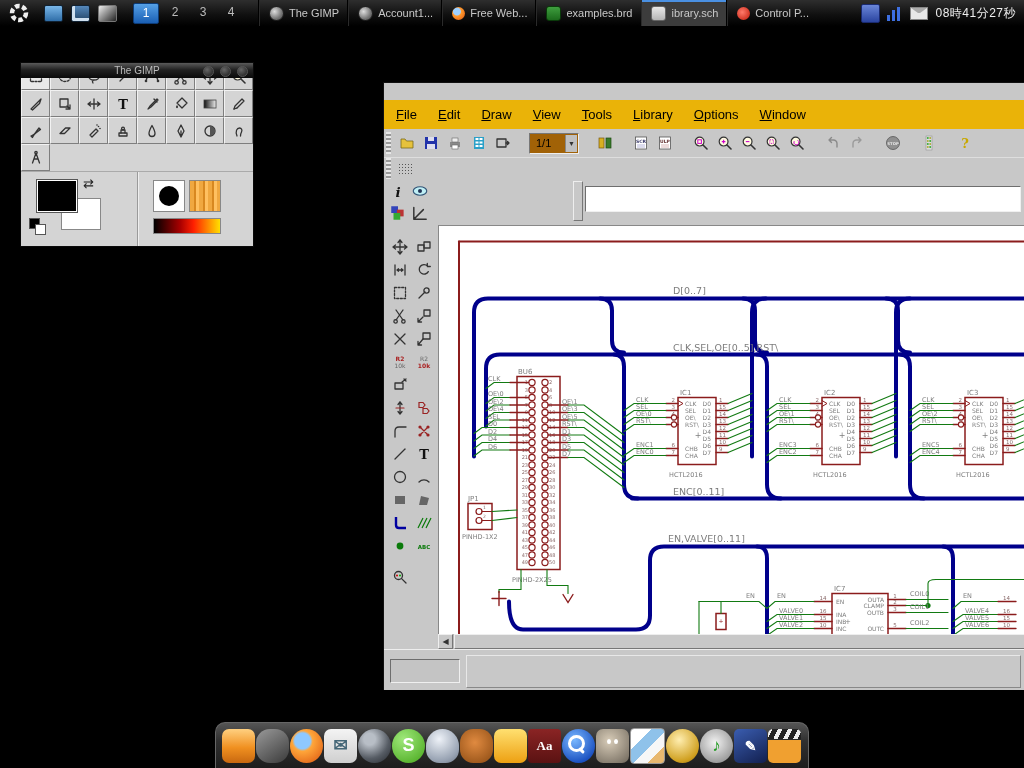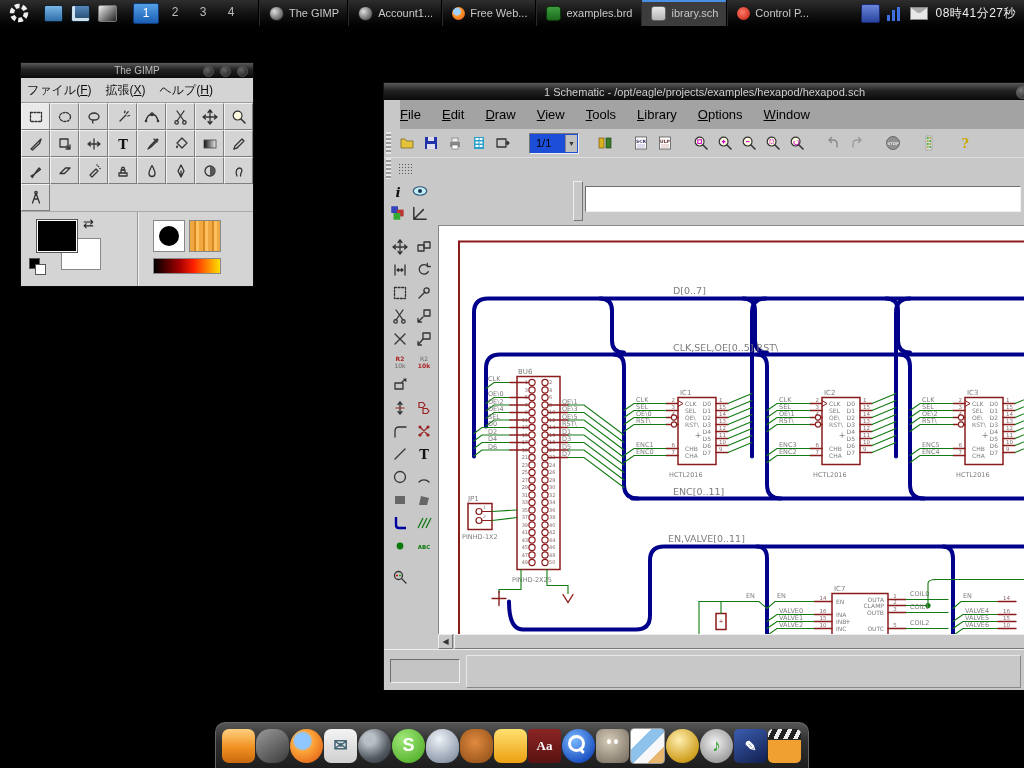--- a/index.html
+++ b/index.html
@@ -64,29 +64,29 @@
     background:repeating-linear-gradient(90deg,#f0a840 0 4px,#d88820 4px 6px,#ffc060 6px 9px)}
   .gradpv{position:absolute;left:14px;top:46px;width:66px;height:14px;border:1px solid #888;
     background:linear-gradient(90deg,#000,#a00 40%,#ff2000 60%,#ffe000)}
 
   
   #eagle{position:absolute;left:383px;top:82px;width:641px;height:606px;background:#c8c8c8;
     border:1px solid #111;box-shadow:-3px 4px 10px rgba(0,0,0,.7);z-index:9}
   #eagle .titlebar{height:17px;font-size:11px;color:#cfcfcf}
   .tbtn-circ{position:absolute;right:-4px;top:3px;width:11px;height:11px;border-radius:50%;
     background:radial-gradient(circle at 35% 30%,#777,#222);border:1px solid #666}
-  #eagle-menu{position:absolute;left:16px;top:17px;right:0;height:29px;display:flex;align-items:center;
-    gap:21px;font-size:13px;color:#000;background:#a3a3a3}
+  #eagle-menu{position:absolute;left:0;top:17px;right:0;height:29px;display:flex;align-items:center;
+    padding-left:12px;gap:21px;font-size:13px;color:#000;background:#eab308}
   #eagle-menu .mi{cursor:default}
   .u{text-decoration:underline}
   #eagle-toolbar{position:absolute;left:0;top:46px;right:0;height:28px;display:flex;align-items:center;background:#c8c8c8;padding-left:2px}
   .grip{width:5px;height:22px;margin-right:4px;background:repeating-linear-gradient(0deg,#e8e8e8 0 2px,#999 2px 4px)}
   .ebtn{width:24px;height:24px;display:flex;align-items:center;justify-content:center}
   .egap{width:12px}
-  .sheetbox{width:42px;height:19px;background:#1d4ed8;border:1px solid;border-color:#777 #eee #eee #777;
+  .sheetbox{width:42px;height:19px;background:#a16207;border:1px solid;border-color:#777 #eee #eee #777;
     display:flex;align-items:center;font-size:11px;padding-left:6px;position:relative;margin:0 2px}
   .sheetbox .dd{position:absolute;right:1px;top:1px;bottom:1px;width:11px;background:#c0c0c0;
     border-left:1px solid #888;font-size:7px;display:flex;align-items:center;justify-content:center;color:#333}
   #eagle-param{position:absolute;left:0;top:74px;right:0;height:22px;background:#c8c8c8;display:flex;align-items:center;padding-left:2px;
     border-top:1px solid #dedede;border-bottom:1px solid #aaa}
   .gridbtn{width:20px;height:18px;display:flex;align-items:center;justify-content:center}
   .griddots{width:14px;height:12px;background:radial-gradient(#555 22%,transparent 25%) 0 0/3px 3px}
   #eagle-coordrow{position:absolute;left:0;top:96px;right:0;height:46px;background:#c8c8c8}
   .pico{position:absolute;width:20px;height:20px;display:flex;align-items:center;justify-content:center}
   .coordbox{position:absolute;left:50px;top:2px;width:134px;height:38px;background:#c4c4c4;
@@ -202,25 +202,20 @@
 
 <div id="gimp">
   <div class="titlebar">
     <span>The GIMP</span>
     <span class="tdots">
         <i></i>
         <i></i>
         <i></i>
       </span>
   </div>
-  <div id="gimp-menu">
-      <span>ファイル(<span class="u">F</span>)</span>
-      <span>拡張(<span class="u">X</span>)</span>
-      <span>ヘルプ(<span class="u">H</span>)</span>
-    </div>
   <div id="gimp-tools">
       <div class="gtool active">
         <svg viewBox="0 0 16 16" width="16" height="16">
           <rect class="s" x="2.5" y="3.5" width="11" height="9" stroke-dasharray="2 1.5"></rect>
         </svg>
       </div>
       <div class="gtool">
         <svg viewBox="0 0 16 16" width="16" height="16">
           <ellipse class="s" cx="8" cy="8" rx="5.5" ry="4.5" stroke-dasharray="2 1.5"></ellipse>
         </svg>
@@ -376,24 +371,20 @@
       <div class="brushpv">
           <i></i>
         </div>
       <div class="patpv"></div>
       <div class="gradpv"></div>
     </div>
   </div>
 </div>
 
 <div id="eagle">
-  <div class="titlebar">
-    <span>1 Schematic - /opt/eagle/projects/examples/hexapod/hexapod.sch</span>
-    <span class="tbtn-circ"></span>
-  </div>
   <div id="eagle-menu">
       <span class="mi"><span class="u">F</span>ile</span>
       <span class="mi"><span class="u">E</span>dit</span>
       <span class="mi"><span class="u">D</span>raw</span>
       <span class="mi"><span class="u">V</span>iew</span>
       <span class="mi"><span class="u">T</span>ools</span>
       <span class="mi"><span class="u">L</span>ibrary</span>
       <span class="mi"><span class="u">O</span>ptions</span>
       <span class="mi"><span class="u">W</span>indow</span>
     </div>

